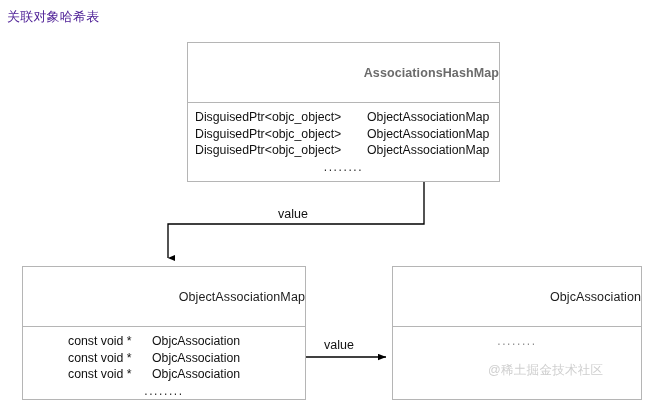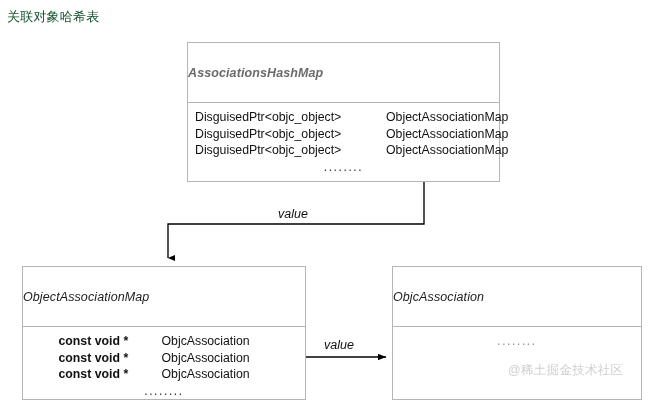--- a/index.html
+++ b/index.html
@@ -20,40 +20,39 @@
     background: #ffffff;
   }
 
   
   .page-title {
     position: absolute;
     left: 7px;
     top: 8px;
     font-size: 13px;
     line-height: 18px;
-    color: #14532d;
+    color: #4c1d95;
     white-space: nowrap;
     letter-spacing: 0.2px;
   }
 
   
   .class-box {
     position: absolute;
     box-sizing: border-box;
     border: 1.6px solid #b5b5b5;
     background: #ffffff;
   }
   .class-header {
     box-sizing: border-box;
     display: flex;
     align-items: center;
-    justify-content: flex-start;
+    justify-content: flex-end;
     text-align: center;
     border-bottom: 1.6px solid #b5b5b5;
-    font-style: italic;
   }
   .class-header .title-strong {
     font-size: 12.5px;
     font-weight: bold;
     color: #6b6b6b;
     letter-spacing: 0.1px;
   }
   .class-header .title-plain {
     font-size: 12.5px;
     color: #1c1c1c;
@@ -65,37 +64,36 @@
   }
 
   
   .kv-row {
     display: flex;
     align-items: baseline;
     font-size: 12.3px;
     color: #111111;
     line-height: 16.5px;
     white-space: nowrap;
-    gap: 19px;
   }
   .kv-row .k {
     flex: 0 0 auto;
   }
   .kv-row .v {
     flex: 0 0 auto;
   }
   .rows-top .kv-row {
     padding-left: 7px;
   }
   .rows-top .kv-row .k { width: 172px; }
 
   .rows-mid .kv-row {
     justify-content: center;
   }
-  .rows-mid .kv-row .k { width: 84px; text-align: left; font-weight: bold; }
+  .rows-mid .kv-row .k { width: 84px; text-align: left; }
   .rows-mid .kv-row .v { width: 108px; text-align: left; }
 
   .centered-lines {
     text-align: center;
     font-size: 12.3px;
     line-height: 17px;
     color: #111111;
   }
 
   .dots {
@@ -117,29 +115,28 @@
     top: 0;
     width: 661px;
     height: 402px;
     pointer-events: none;
   }
   .edge-label {
     position: absolute;
     font-size: 12.5px;
     color: #111111;
     white-space: nowrap;
-    font-style: italic;
   }
   #edge-label-1 { left: 278px; top: 207px; }
   #edge-label-2 { left: 324px; top: 338px; }
 
   
   .watermark {
     position: absolute;
-    left: 508px;
+    left: 488px;
     top: 362px;
     font-size: 12.5px;
     color: #cfcfcf;
     white-space: nowrap;
     letter-spacing: 0.3px;
   }
 </style>
 </head>
 <body>
 

